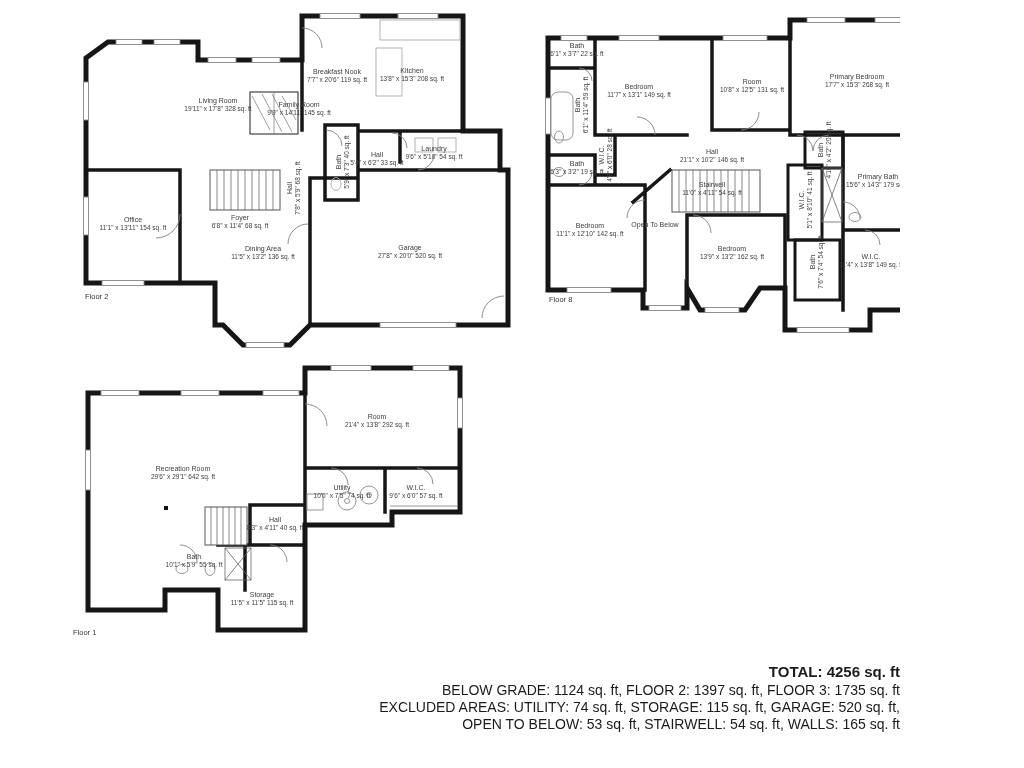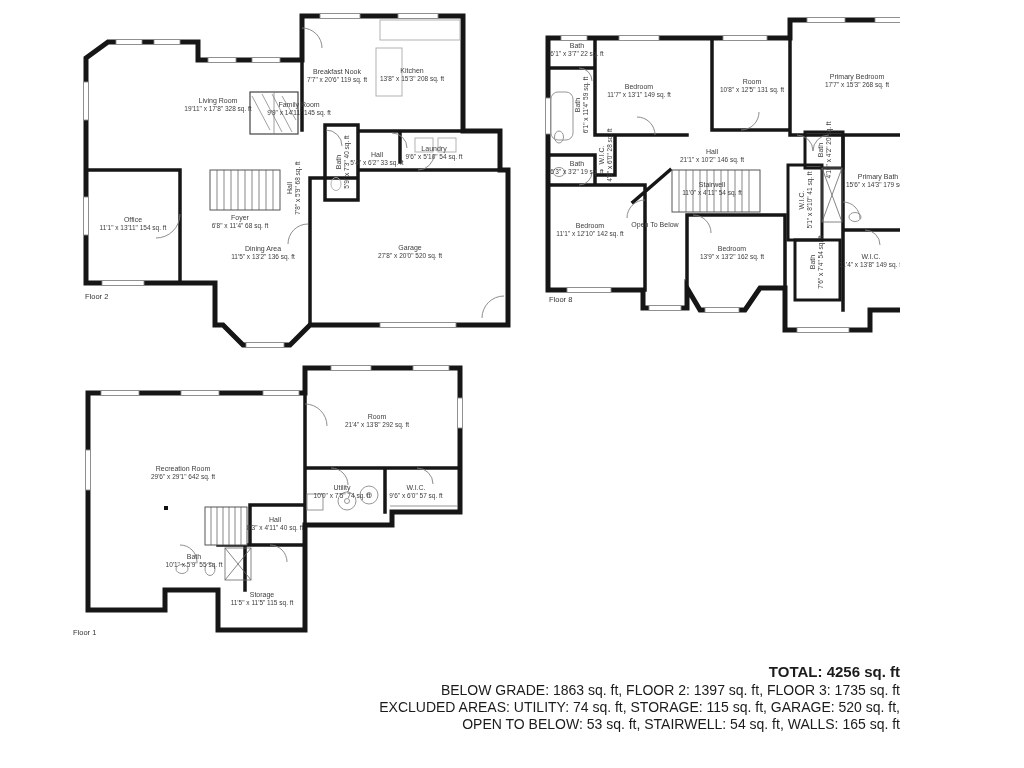--- a/index.html
+++ b/index.html
@@ -300,18 +300,18 @@
     <div class="dm">10'1" x 5'9" 55 sq. ft</div>
   </div>
   <div class="lbl" style="left:262px;top:598px">
     <div class="nm">Storage</div>
     <div class="dm">11'5" x 11'5" 115 sq. ft</div>
   </div>
   <div class="floor-tag" style="left:73px;top:628px">Floor 1</div>
 
   <div class="summary">
     <div class="sum-total">TOTAL: 4256 sq. ft</div>
-    <div class="sum-line">BELOW GRADE: 1863 sq. ft, FLOOR 2: 1397 sq. ft, FLOOR 3: 1735 sq. ft</div>
+    <div class="sum-line">BELOW GRADE: 1124 sq. ft, FLOOR 2: 1397 sq. ft, FLOOR 3: 1735 sq. ft</div>
     <div class="sum-line">EXCLUDED AREAS: UTILITY: 74 sq. ft, STORAGE: 115 sq. ft, GARAGE: 520 sq. ft,</div>
     <div class="sum-line">OPEN TO BELOW: 53 sq. ft, STAIRWELL: 54 sq. ft, WALLS: 165 sq. ft</div>
   </div>
 
 </div>
 
 </body></html>

